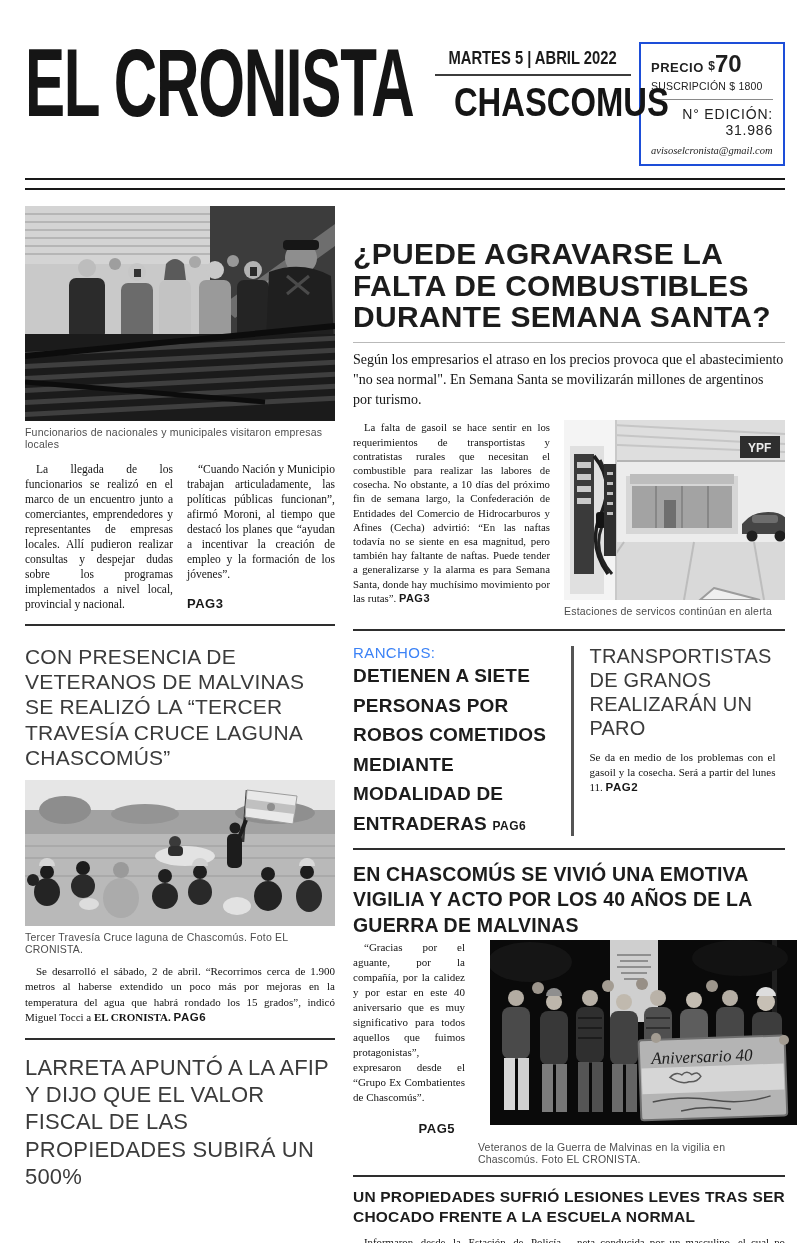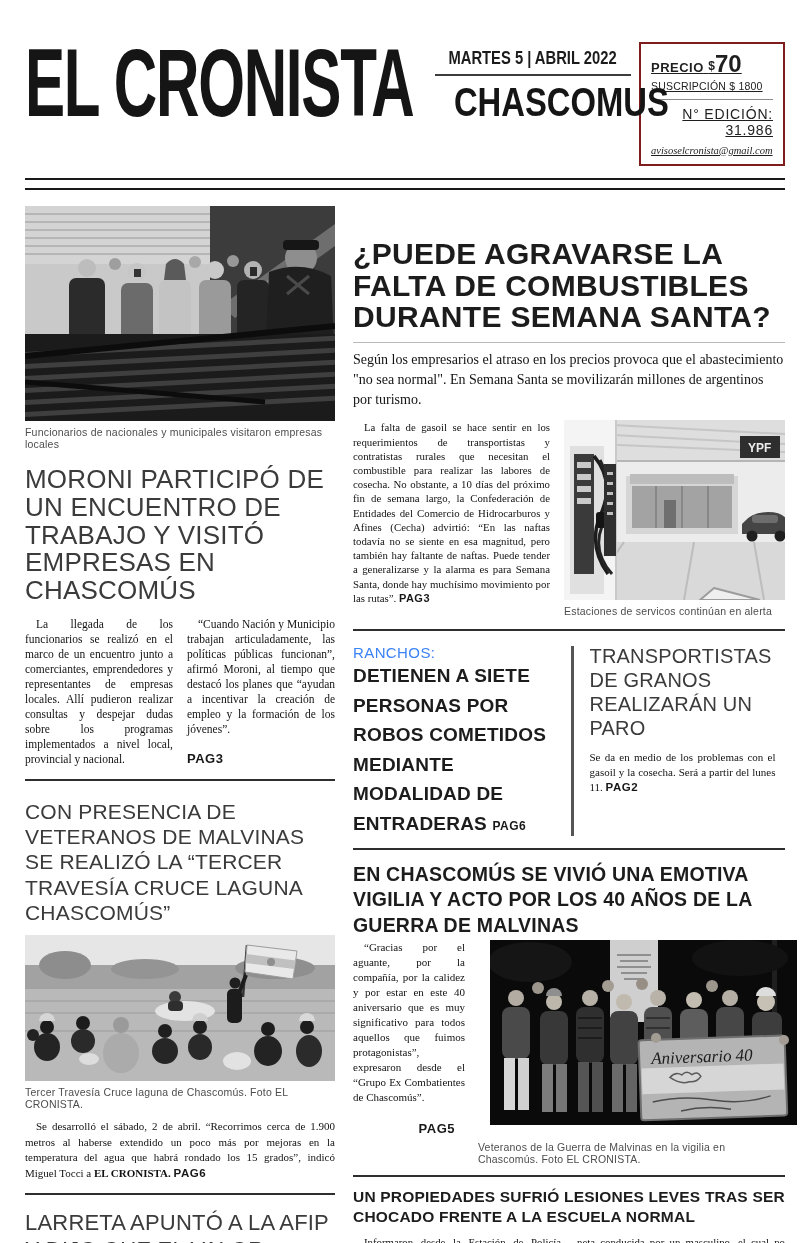--- a/index.html
+++ b/index.html
@@ -10,21 +10,21 @@
   .masthead{display:flex;align-items:flex-start;}
   .logo-wrap{width:402px;height:104px;overflow:visible;}
   .logo{font-weight:bold;font-size:97px;line-height:1.0;letter-spacing:-2px;color:#151515;
         display:inline-block;transform:scaleX(.62);transform-origin:0 0;white-space:nowrap;}
   .mh-center{width:212px;text-align:center;margin-top:14px;}
   .mh-date{font-weight:bold;font-size:18px;letter-spacing:0;color:#1b1b1b;
            display:inline-block;transform:scaleX(.82);transform-origin:50% 50%;white-space:nowrap;}
   .mh-dateline{height:2px;background:#3c3c3c;width:196px;margin:5px auto 6px;}
   .mh-city{font-weight:bold;font-size:41px;color:#151515;line-height:1;
            display:inline-block;transform:scaleX(.8);transform-origin:50% 50%;white-space:nowrap;}
-  .mh-box{margin-left:auto;width:122px;border:2px solid #7f1d1d;padding:9px 10px 8px;margin-top:8px;text-decoration:underline;}
+  .mh-box{margin-left:auto;width:122px;border:2px solid #1d4ed8;padding:9px 10px 8px;margin-top:8px;}
   .mh-price{white-space:nowrap;}
   .mh-price .lbl{font-weight:bold;font-size:13px;letter-spacing:.5px;}
   .mh-price .cur{font-weight:bold;font-size:12px;vertical-align:2px;}
   .mh-price .val{font-weight:bold;font-size:24px;line-height:.9;}
   .mh-sub{font-size:10.5px;margin-top:4px;letter-spacing:.2px;color:#222;}
   .mh-box-rule{height:1px;background:#8a8a8a;margin:7px 0 6px;}
   .mh-ed{font-size:14px;letter-spacing:.8px;color:#222;text-align:right;}
   .mh-mail{font-family:"Liberation Serif",serif;font-style:italic;font-size:10.5px;margin-top:7px;color:#1c1c1c;}
   .mh-doublerule{margin-top:12px;height:8px;border-top:2.5px solid #191919;border-bottom:2.5px solid #191919;}
 
@@ -179,21 +179,20 @@
               <rect x="0" y="170" width="310" height="5"></rect>
                 <rect x="0" y="182" width="310" height="5"></rect>
               <rect x="0" y="194" width="310" height="5"></rect>
                 <rect x="0" y="206" width="310" height="5"></rect>
             </g>
             <path d="M0,150 L310,120" stroke="#0c0c0c" stroke-width="6"></path>
             <path d="M0,176 L240,196" stroke="#0c0c0c" stroke-width="5"></path>
           </svg>
           <figcaption class="caption">Funcionarios de nacionales y municipales visitaron empresas locales</figcaption>
         </figure>
-        <h2 class="lighthead h-moroni">MORONI PARTICIPÓ DE UN ENCUENTRO DE TRABAJO Y VISITÓ EMPRESAS EN CHASCOMÚS</h2>
         <div class="cols2">
           <div class="c serif ind">La llegada de los funcionarios se realizó en el marco de un encuentro junto a comerciantes, emprendedores y representantes de empresas locales. Allí pudieron realizar consultas y despejar dudas sobre los programas implementados a nivel local, provincial y nacional.</div>
           <div class="c">
             <div class="serif ind">“Cuando Nación y Municipio trabajan articuladamente, las políticas públicas funcionan”, afirmó Moroni, al tiempo que destacó los planes que “ayudan a incentivar la creación de empleo y la formación de los jóvenes”.</div>
             <div class="pgref pg-block">PAG3</div>
           </div>
         </div>
       </section>
 
       <div class="rule"></div>

